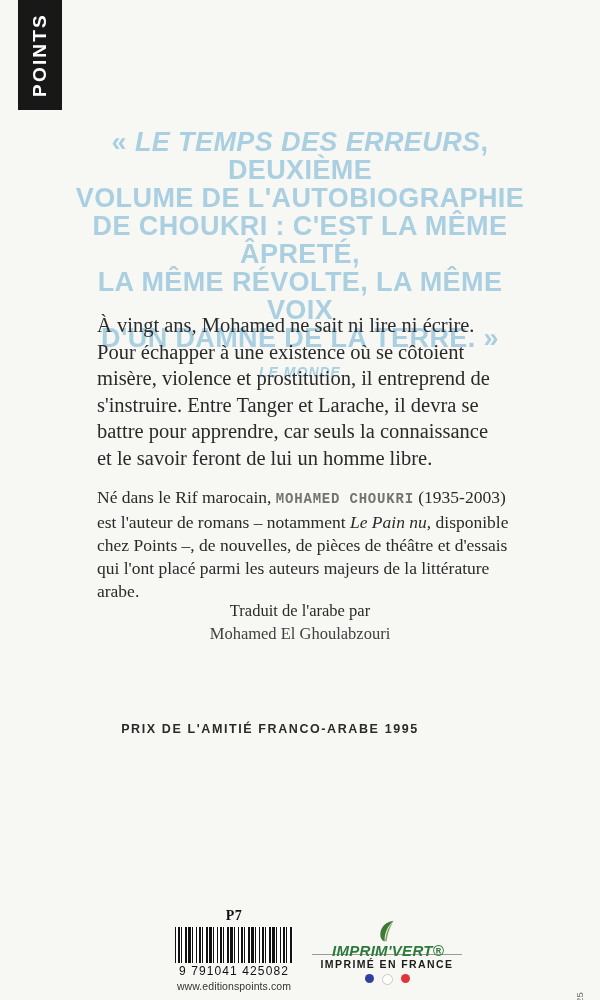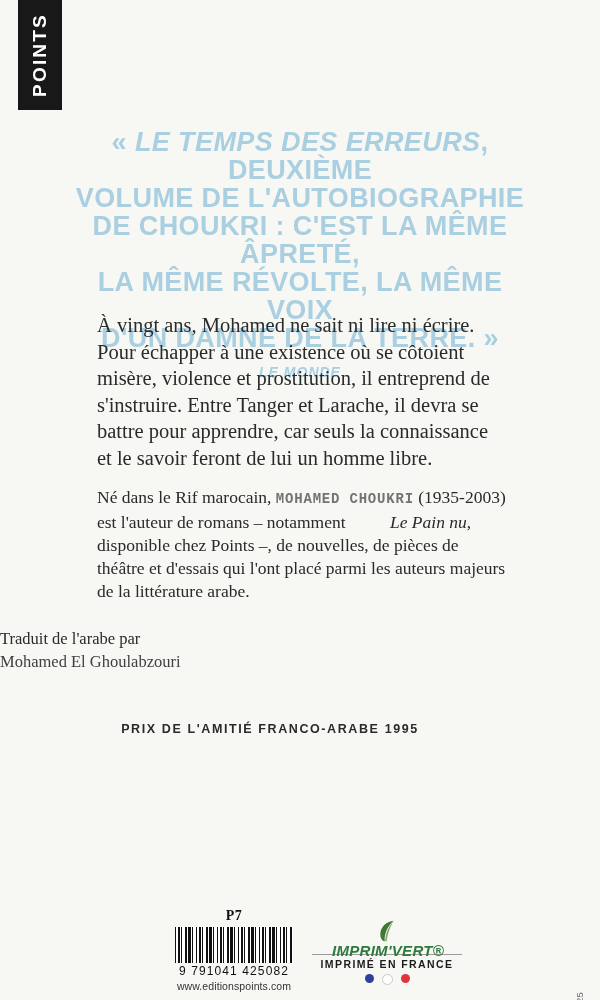--- a/index.html
+++ b/index.html
@@ -93,29 +93,29 @@
   }
   .bio .author-name {
     color: #737373;
     font-family: Liberation Mono, monospace;
     font-weight: bold;
     font-size: 14px;
     letter-spacing: 0.8px;
   }
   .bio em, .blurb em {
     font-style: italic;
-    margin-left: 40px;
   }
 
   
   .translation-block {
     position: absolute;
     left: 0;
-    top: 628px;
+    top: 600px;
     width: 600px;
+    text-align: center;
   }
   .translation-label {
     color: #2a2a2a;
     font-size: 16.5px;
     line-height: 21px;
   }
   .translator-name {
     color: #404040;
     font-size: 16.5px;
     line-height: 21px;

